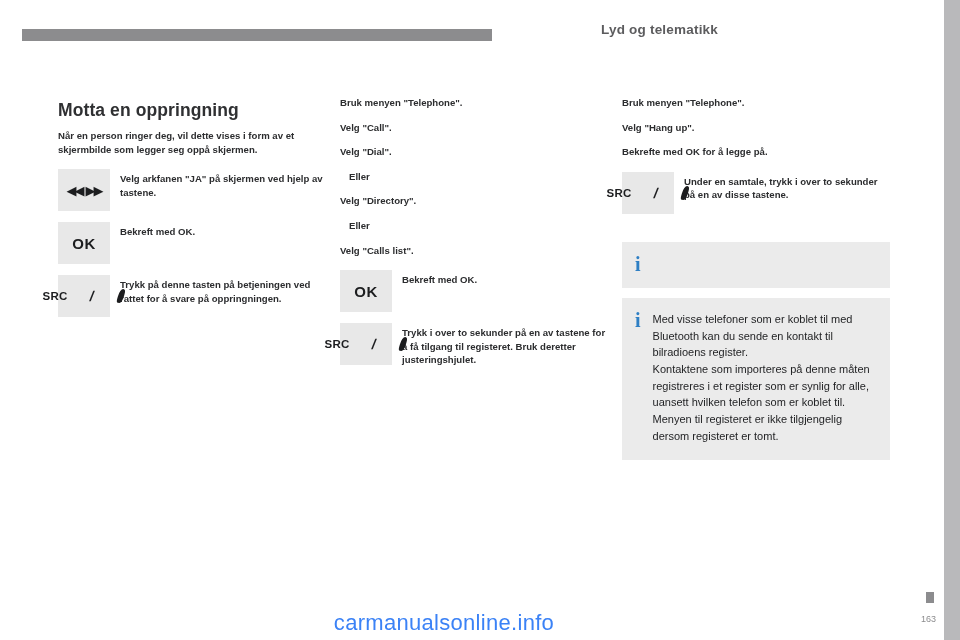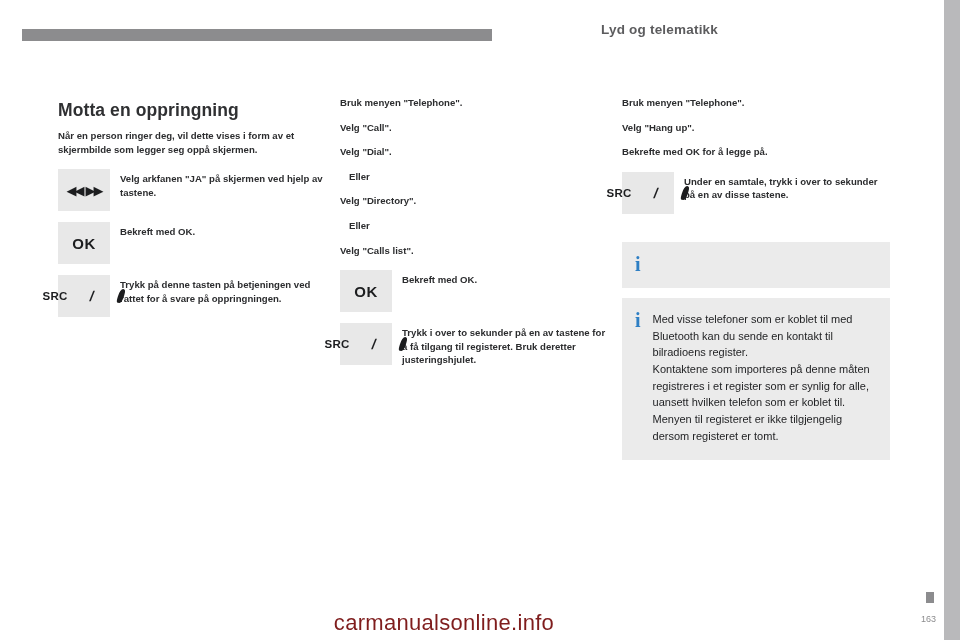--- a/index.html
+++ b/index.html
@@ -197,21 +197,21 @@
   .watermark {
     position: absolute;
     left: 0;
     bottom: 0;
     width: 888px;
     height: 34px;
     display: flex;
     align-items: center;
     justify-content: center;
     font-size: 22px;
-    color: #7f1d1d;
+    color: #3b82f6;
     letter-spacing: .3px;
     pointer-events: none;
   }
 </style>
 </head>
 <body>
 
 <div class="header">
   <div class="header-rule"></div>
   <div class="header-title">Lyd og telematikk</div>

